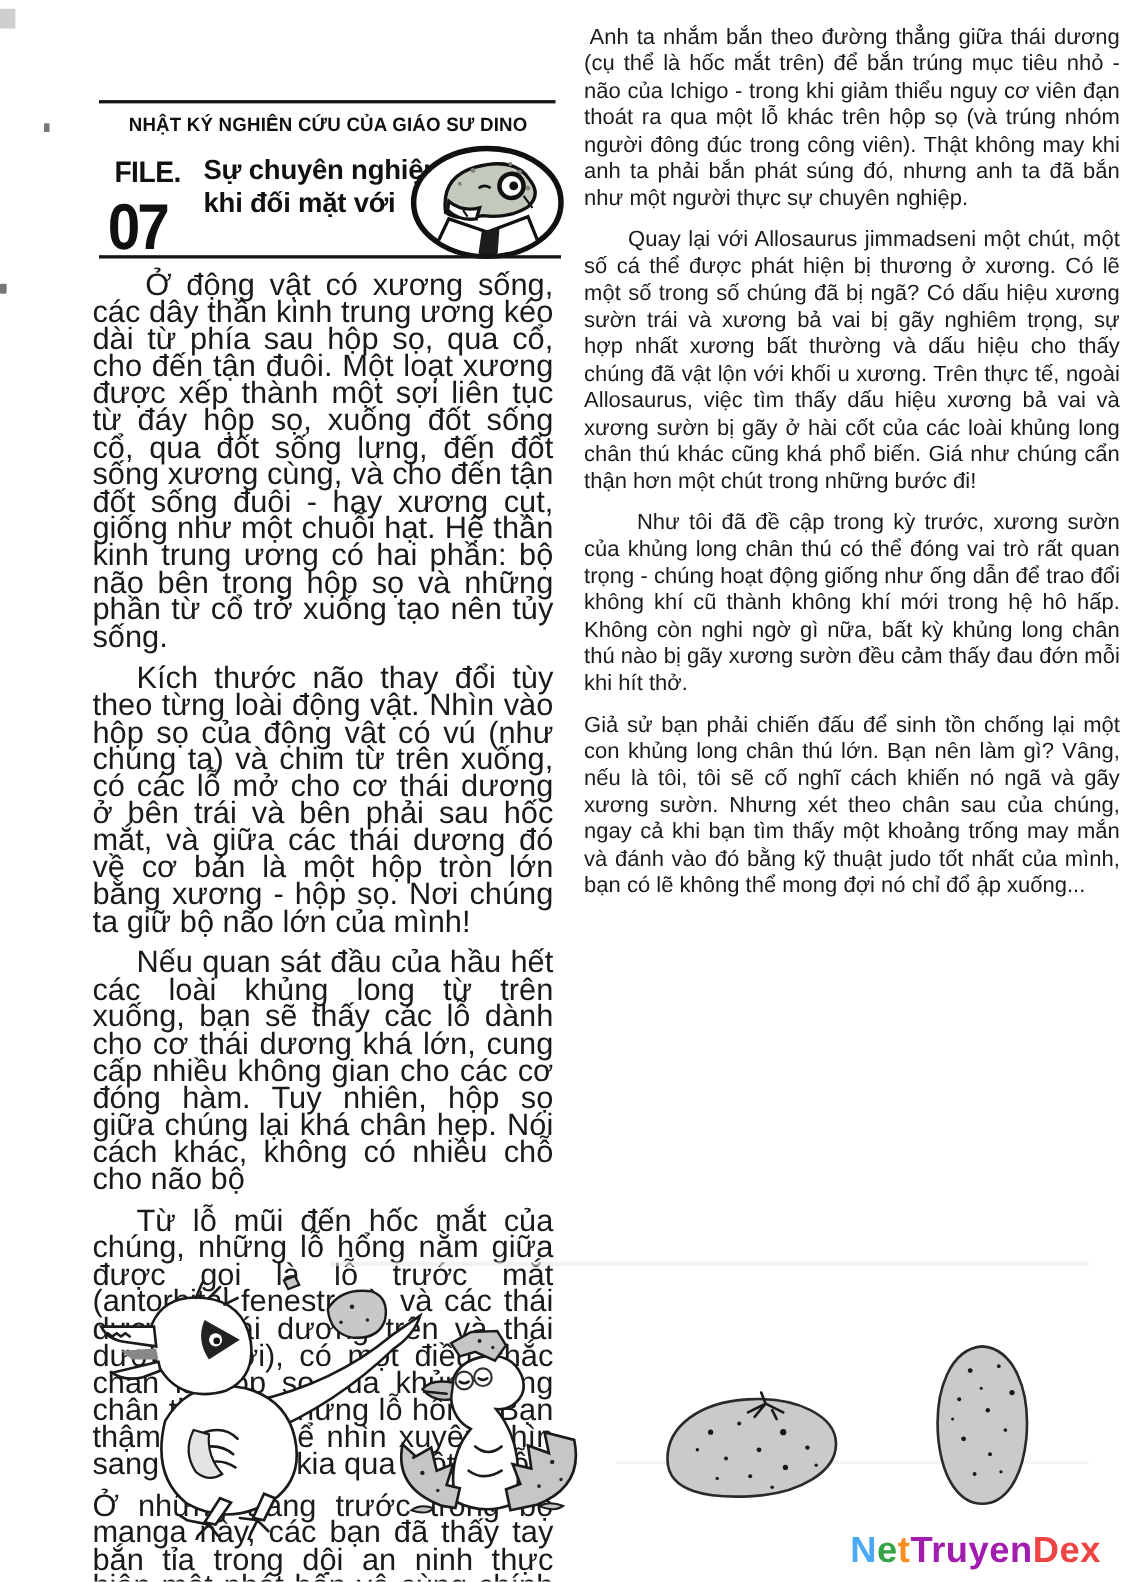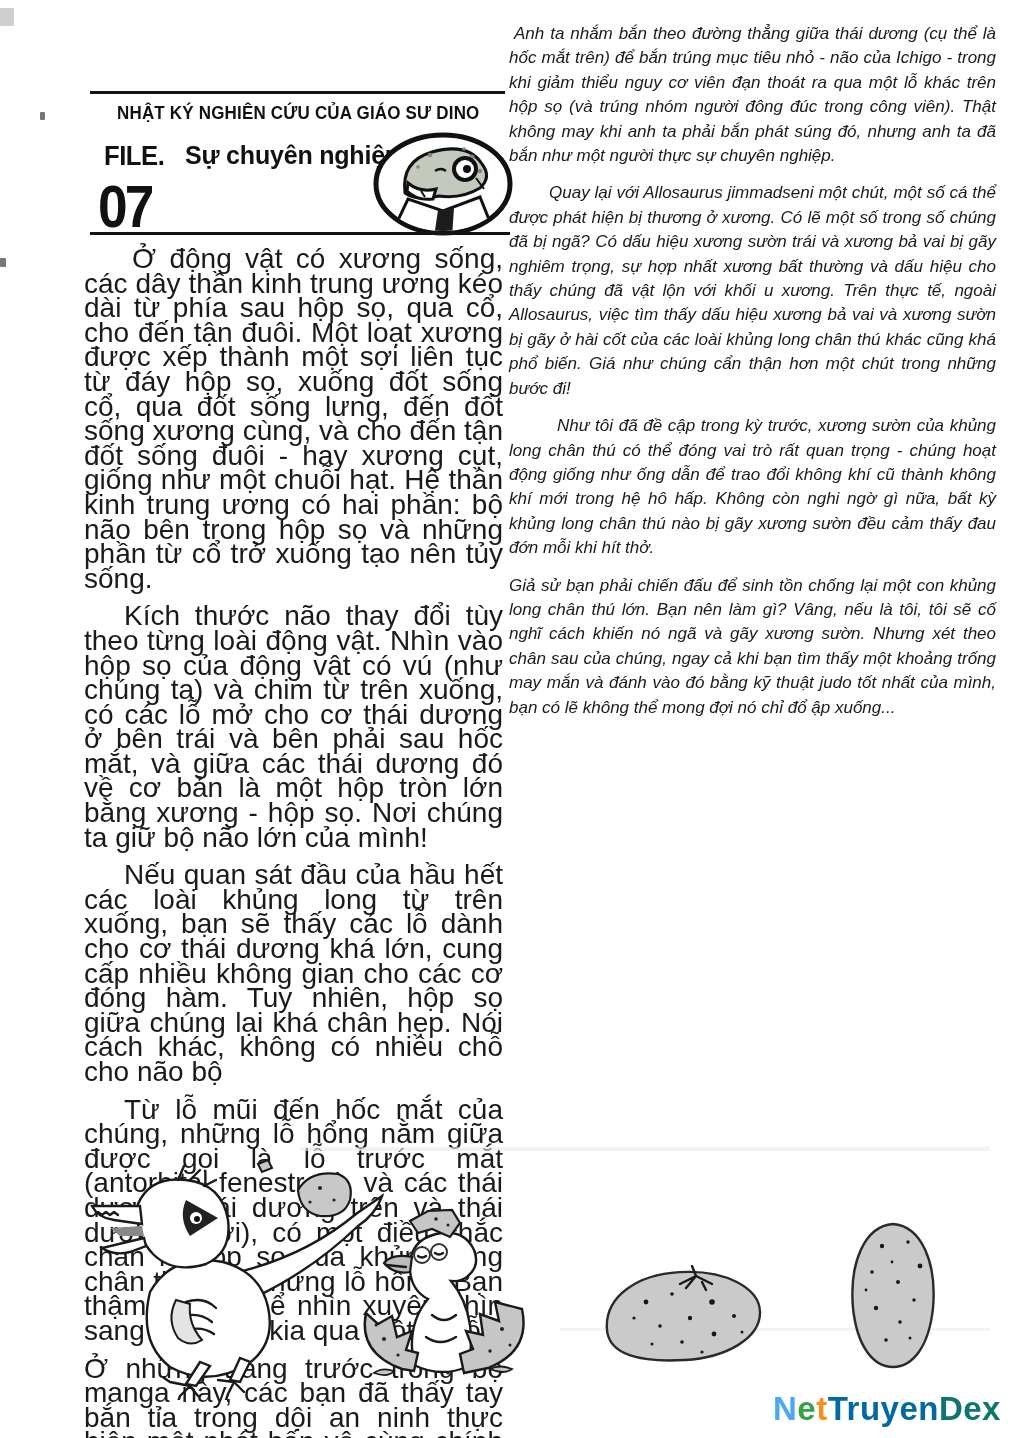--- a/index.html
+++ b/index.html
@@ -24,21 +24,21 @@
     position:absolute; left:98px; top:172px; font-size:56px; font-weight:bold;
     letter-spacing:-3px; transform:scale(0.95,1.05); transform-origin:left top; color:#111;
   }
   .hdr-title {
     position:absolute; left:185px; top:140px; font-size:25px; font-weight:bold;
     line-height:30px; color:#111; letter-spacing:-0.2px;
   }
   .avatar { position:absolute; left:372px; top:131px; width:142px; height:106px; }
   .col { position:absolute; text-align:justify; }
   .col-left  { left:84px;  top:247px; width:419px; font-size:28px;   line-height:24.6px; }
-  .col-right { left:509px; top:22px;  width:487px; font-size:17px; line-height:24.4px;font-style:italic; }
+  .col-right { left:531px; top:22px;  width:487px; font-size:20px; line-height:24.4px; }
   .col p { margin:0 0 13px 0; }
   .in-lg { text-indent:48px; }
   .in-md { text-indent:40px; }
   .in-xs { text-indent:5px;  }
   .illus { position:absolute; }
   .illus-baby      { left:58px;  top:1152px; width:332px; height:248px; }
   .illus-hatchling { left:352px; top:1203px; width:185px; height:178px; }
   .illus-egg-lying { left:594px; top:1258px; width:178px; height:112px; }
   .illus-egg-stand { left:842px; top:1220px; width:102px; height:152px; }
   .watermark {
@@ -60,20 +60,21 @@
 <div class="page">
 
   <div class="rule rule-top"></div>
   <div class="kicker">NHẬT KÝ NGHIÊN CỨU CỦA GIÁO SƯ DINO</div>
 
   <div class="file-label">FILE.</div>
   <div class="file-number">07</div>
 
   <div class="hdr-title">
     <div>Sự chuyên nghiệp</div>
+    <div>khi đối mặt với</div>
   </div>
 
   <div class="avatar">
     <svg width="142" height="106" viewBox="0 0 142 106">
       <defs>
           <clipPath id="avclip">
             <ellipse cx="71" cy="53" rx="65" ry="47"></ellipse>
           </clipPath>
         </defs>
       <ellipse cx="71" cy="53" rx="67" ry="49" fill="#ffffff" stroke="#111" stroke-width="5"></ellipse>
@@ -223,16 +224,16 @@
       <circle cx="34" cy="88" r="2.2" fill="#181818"></circle>
         <circle cx="58" cy="102" r="1.8" fill="#181818"></circle>
       <circle cx="44" cy="120" r="1.8" fill="#181818"></circle>
         <circle cx="68" cy="118" r="1.5" fill="#181818"></circle>
       <circle cx="50" cy="42" r="1.4" fill="#181818"></circle>
         <circle cx="24" cy="70" r="1.4" fill="#181818"></circle>
     </svg>
   </div>
 
   <div class="watermark">
-    <span style="color: rgb(74, 168, 245);">N</span><span style="color: rgb(53, 164, 71);">e</span><span style="color: rgb(247, 142, 30);">t</span><span style="color: #0369a1;">Truyen</span><span style="color: #0f766e;">Dex</span>
+    <span style="color: rgb(74, 168, 245);">N</span><span style="color: rgb(53, 164, 71);">e</span><span style="color: rgb(247, 142, 30);">t</span><span style="color: #a21caf;">Truyen</span><span style="color: #ef4444;">Dex</span>
   </div>
 
 </div>
 
 </body></html>

